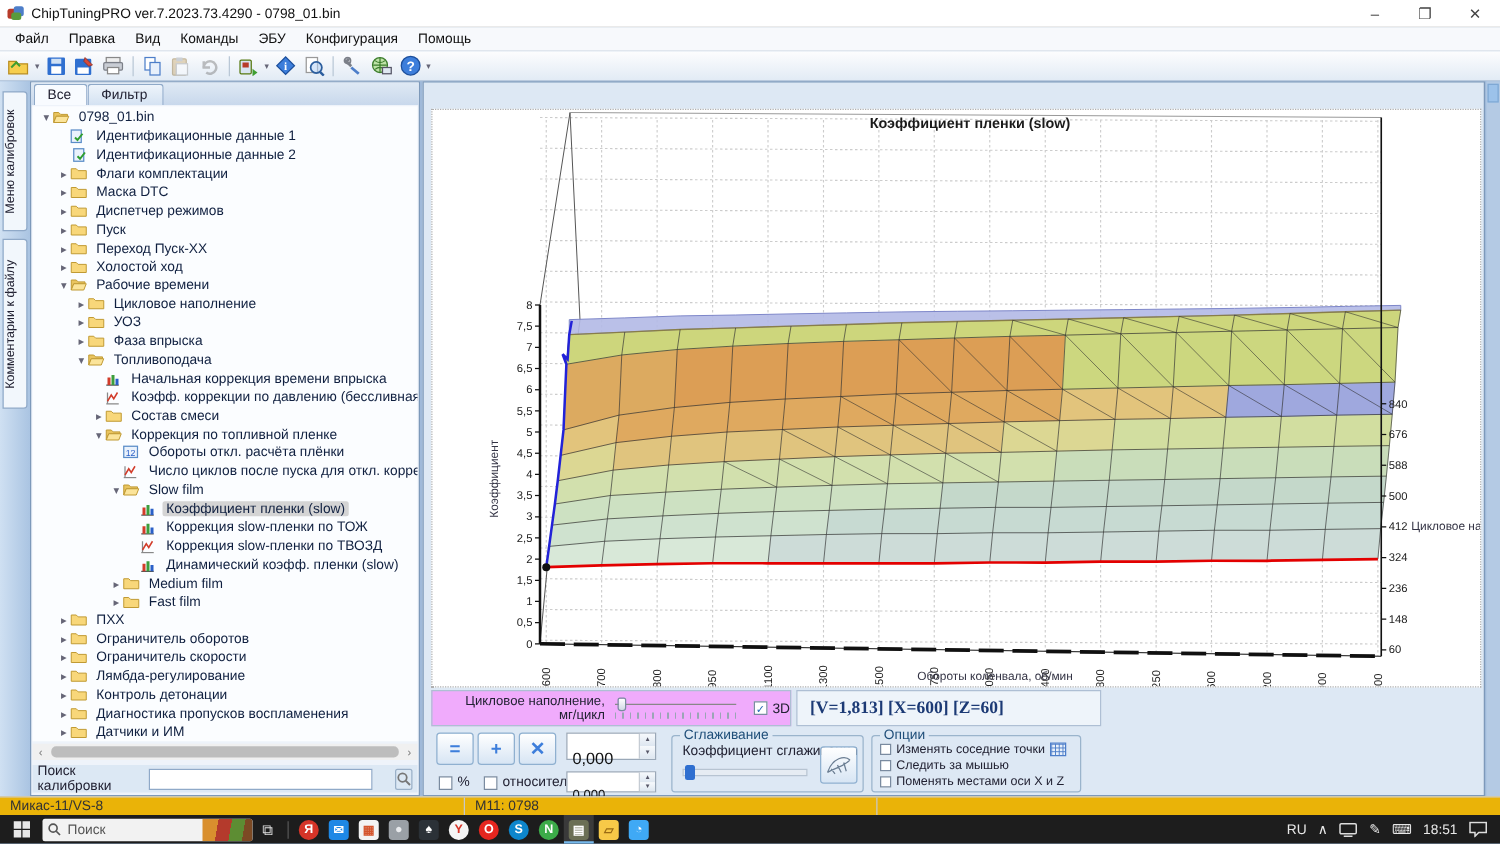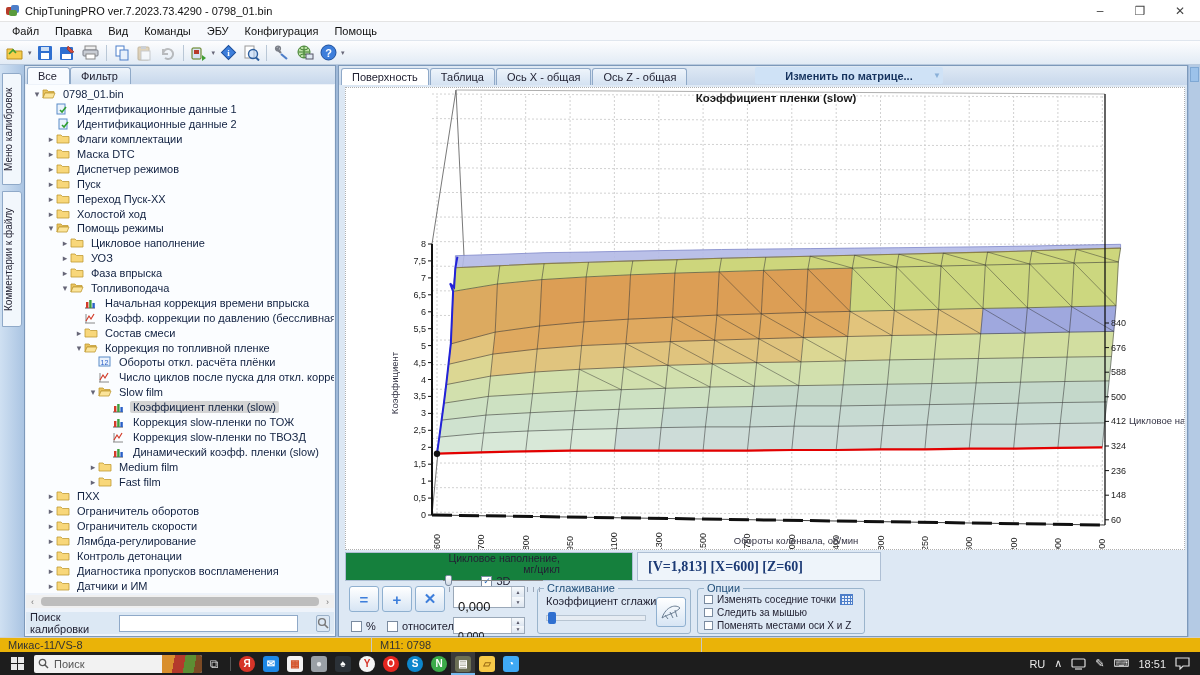--- a/index.html
+++ b/index.html
@@ -63,21 +63,21 @@
   .rp-tab { padding:2px 10px; border:1px solid #8fa9c8; border-bottom:none; border-radius:3px 3px 0 0; background:linear-gradient(#eef4fb,#d4e2f2); color:#223; margin-right:1px; }
   .rp-tab.active { background:#fff; }
   .matrixbtn { position:absolute; left:416px; top:1px; width:188px; height:17px; background:#cfe2f6; color:#16335e; font-weight:bold;
     display:flex; align-items:center; justify-content:center; border-radius:2px; }
   .matrixbtn .dd { position:absolute; right:2px; color:#8ab0d8; font-size:8px; }
   .chartframe { position:absolute; left:6px; top:21px; width:840px; height:463px; background:#fff; border:1px dotted #b0b0b0; }
   .chartframe svg { display:block; }
 
   
   .sliderrow { position:absolute; left:6px; top:486px; height:29px; }
-  .sl-left { position:absolute; left:0; top:0; width:288px; height:29px; border:1px solid #aebfd4; background:#15803d; display:flex; align-items:center;flex-direction:column; }
+  .sl-left { position:absolute; left:0; top:0; width:288px; height:29px; border:1px solid #aebfd4; background:#f0abfc; display:flex; align-items:center; }
   .sl-lab { width:142px; text-align:right; color:#223; line-height:11px; font-size:10.5px; }
   .sl-track { position:relative; width:100px; height:18px; margin-left:8px; }
   .sl-line { position:absolute; left:0; right:0; top:5px; height:1px; background:#888; }
   .sl-handle { position:absolute; left:2px; top:0; width:7px; height:11px; background:linear-gradient(#fff,#cfd8e4); border:1px solid #7a8ba0; border-radius:2px 2px 3px 3px; }
   .sl-ticks { position:absolute; left:0; right:0; top:12px; height:5px;
     background:repeating-linear-gradient(90deg,#9aa5b5 0 1px,transparent 1px 6px); }
   .cb { width:11px; height:11px; border:1px solid #7a8ba0; background:#fff; display:inline-flex; align-items:center; justify-content:center; font-size:9px; color:#2b6cb8; flex:0 0 11px; }
   .sl-3d { display:flex; align-items:center; gap:4px; margin-left:14px; color:#223; }
   .coordsbox { position:absolute; left:292px; top:0; width:244px; height:29px; border:1px solid #aebfd4; background:#eef4fa;
     display:flex; align-items:center; padding-left:10px; font-family:"Liberation Serif", serif; font-weight:bold; font-size:14px; color:#1c3a75; }
@@ -324,21 +324,21 @@
                 <path d="M1 2h4l1.5 1.5H13V10H1z" fill="#f8d77a" stroke="#c09a33" stroke-width=".8"></path>
               </svg></span>
             <span class="tlabel">Холостой ход</span>
           </div>
           <div class="trow" style="padding-left: 18px;">
             <span class="twisty">▾</span>
             <span class="ticon"><svg width="14" height="11">
                 <path d="M1 2h4l1.5 1.5H12V5H3L1 10z" fill="#e9c45f" stroke="#c09a33" stroke-width=".8"></path>
                 <path d="M3 5h10l-2 5H1z" fill="#fbe49a" stroke="#c09a33" stroke-width=".8"></path>
               </svg></span>
-            <span class="tlabel">Помощь режимы</span>
+            <span class="tlabel">Рабочие времени</span>
           </div>
           <div class="trow" style="padding-left: 32px;">
             <span class="twisty">▸</span>
             <span class="ticon"><svg width="14" height="11">
                 <path d="M1 2h4l1.5 1.5H13V10H1z" fill="#f8d77a" stroke="#c09a33" stroke-width=".8"></path>
               </svg></span>
             <span class="tlabel">Цикловое наполнение</span>
           </div>
           <div class="trow" style="padding-left: 32px;">
             <span class="twisty">▸</span>
@@ -535,27 +535,20 @@
         <div class="sbtn">
           <svg width="12" height="12">
               <circle cx="5" cy="5" r="3.4" fill="none" stroke="#777" stroke-width="1.4"></circle>
               <line x1="7.5" y1="7.5" x2="11" y2="11" stroke="#777" stroke-width="1.6"></line>
             </svg>
         </div>
       </div>
     </div>
 
     <div class="rightpanel">
-      <div class="rp-tabs" id="rp-tabs">
-          <div class="rp-tab active">Поверхность</div>
-          <div class="rp-tab">Таблица</div>
-          <div class="rp-tab">Ось X - общая</div>
-          <div class="rp-tab">Ось Z - общая</div>
-          <div class="matrixbtn">Изменить по матрице...<span class="dd">▼</span></div>
-        </div>
       <div class="chartframe">
         <svg id="surface-svg" width="838" height="461" viewBox="0 0 838 461">
             <defs>
               <pattern id="hatch" width="4" height="5" patternTransform="rotate(68)">
                 <line x1="0" y1="0" x2="0" y2="5" stroke="#9a9a9a" stroke-width="0.8"></line>
               </pattern>
             </defs>
             <line x1="86" y1="6.0" x2="759" y2="9.0" stroke="#cccccc" stroke-width="0.9" stroke-dasharray="2,2"></line>
             <line x1="86" y1="30.6" x2="759" y2="33.6" stroke="#cccccc" stroke-width="0.9" stroke-dasharray="2,2"></line>
             <line x1="86" y1="55.2" x2="759" y2="58.2" stroke="#cccccc" stroke-width="0.9" stroke-dasharray="2,2"></line>

